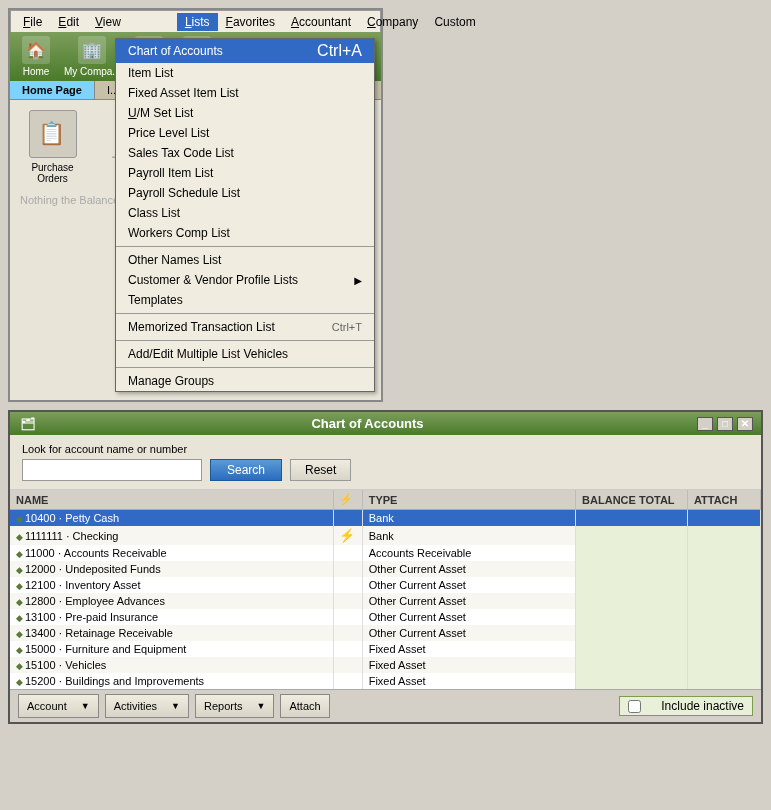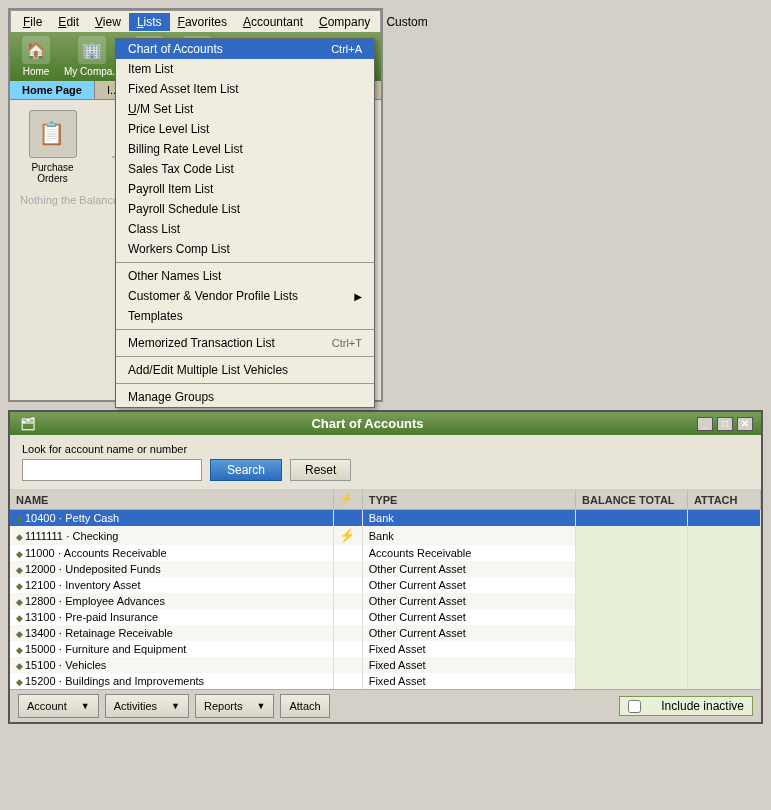--- a/index.html
+++ b/index.html
@@ -28,20 +28,21 @@
       cursor: pointer;
       color: #000;
     }
     .menu-item:hover, .menu-item.active {
       background: #316ac5;
       color: #fff;
     }
     .menu-item.active {
       background: #316ac5;
       color: #fff;
+      margin-left: 48px;
     }
     .menu-item-underline {
       text-decoration: underline;
     }
 
     
     .dropdown-menu {
       position: absolute;
       top: 38px;
       left: 115px;
@@ -423,36 +424,33 @@
           </div>
         </div>
       </div>
       <div style="margin-top: 10px; color: #aaa; font-size: 11px;">Nothing the Balance...</div>
     </div>
   </div>
 
   <div class="dropdown-menu">
     <div class="menu-highlighted">
       <span>Chart of Accounts</span>
-      <span style="font-size:11px;">Ctrl+A</span>
+      <span style="font-size:16px;">Ctrl+A</span>
     </div>
     <div class="menu-row">
       <span>Item List</span>
     </div>
     <div class="menu-row">
       <span>Fixed Asset Item List</span>
     </div>
     <div class="menu-row">
       <span><span style="text-decoration:underline">U</span>/M Set List</span>
     </div>
     <div class="menu-row">
       <span>Price Level List</span>
-    </div>
-    <div class="menu-row">
-      <span>Billing Rate Level List</span>
     </div>
     <div class="menu-row">
       <span>Sales Tax Code List</span>
     </div>
     <div class="menu-row">
       <span>Payroll Item List</span>
     </div>
     <div class="menu-row">
       <span>Payroll Schedule List</span>
     </div>

